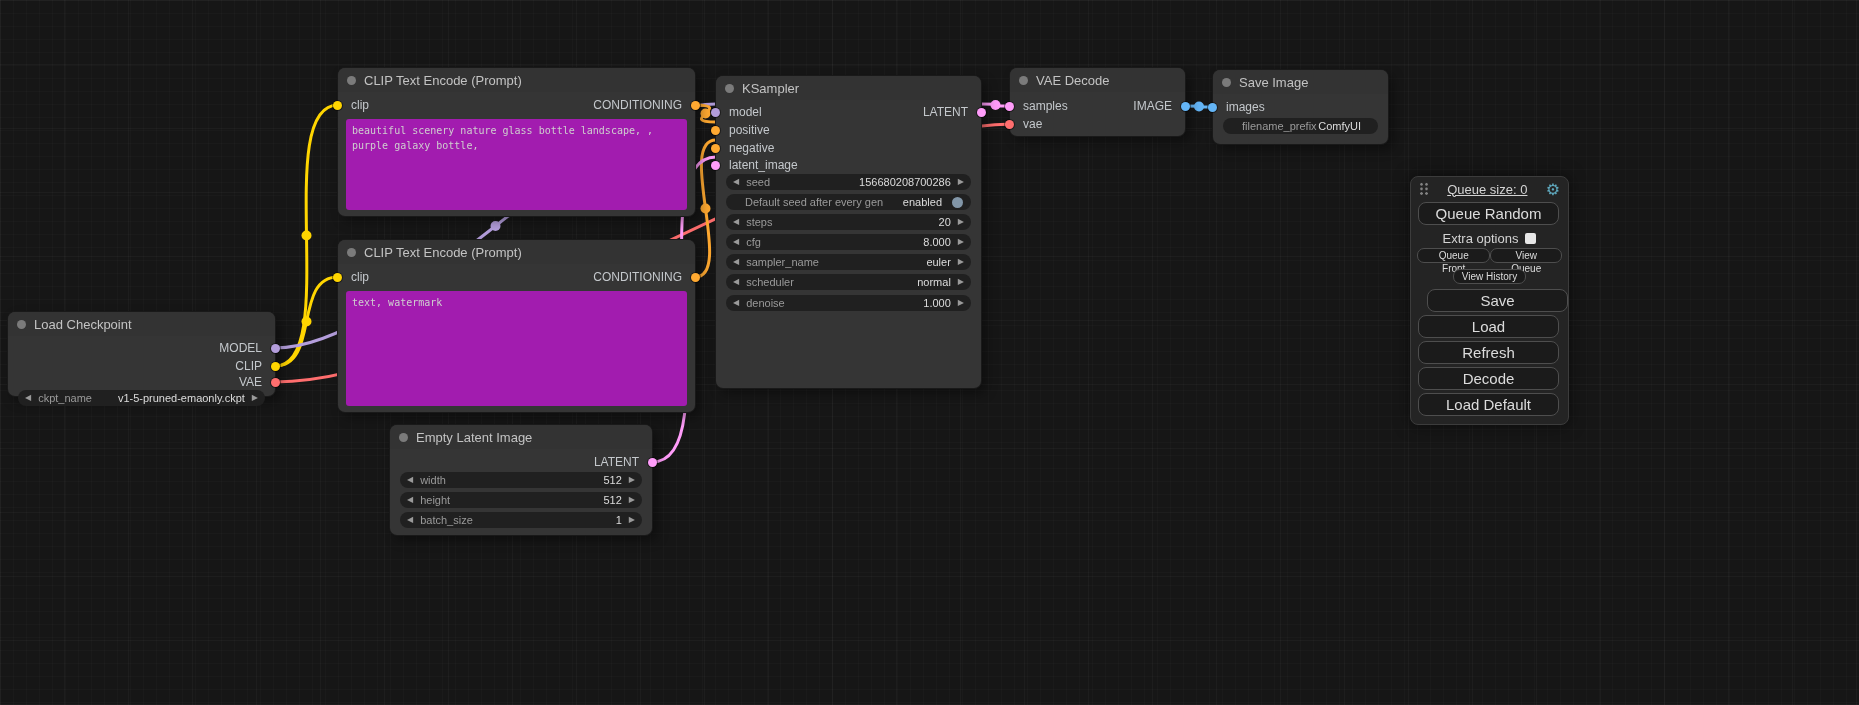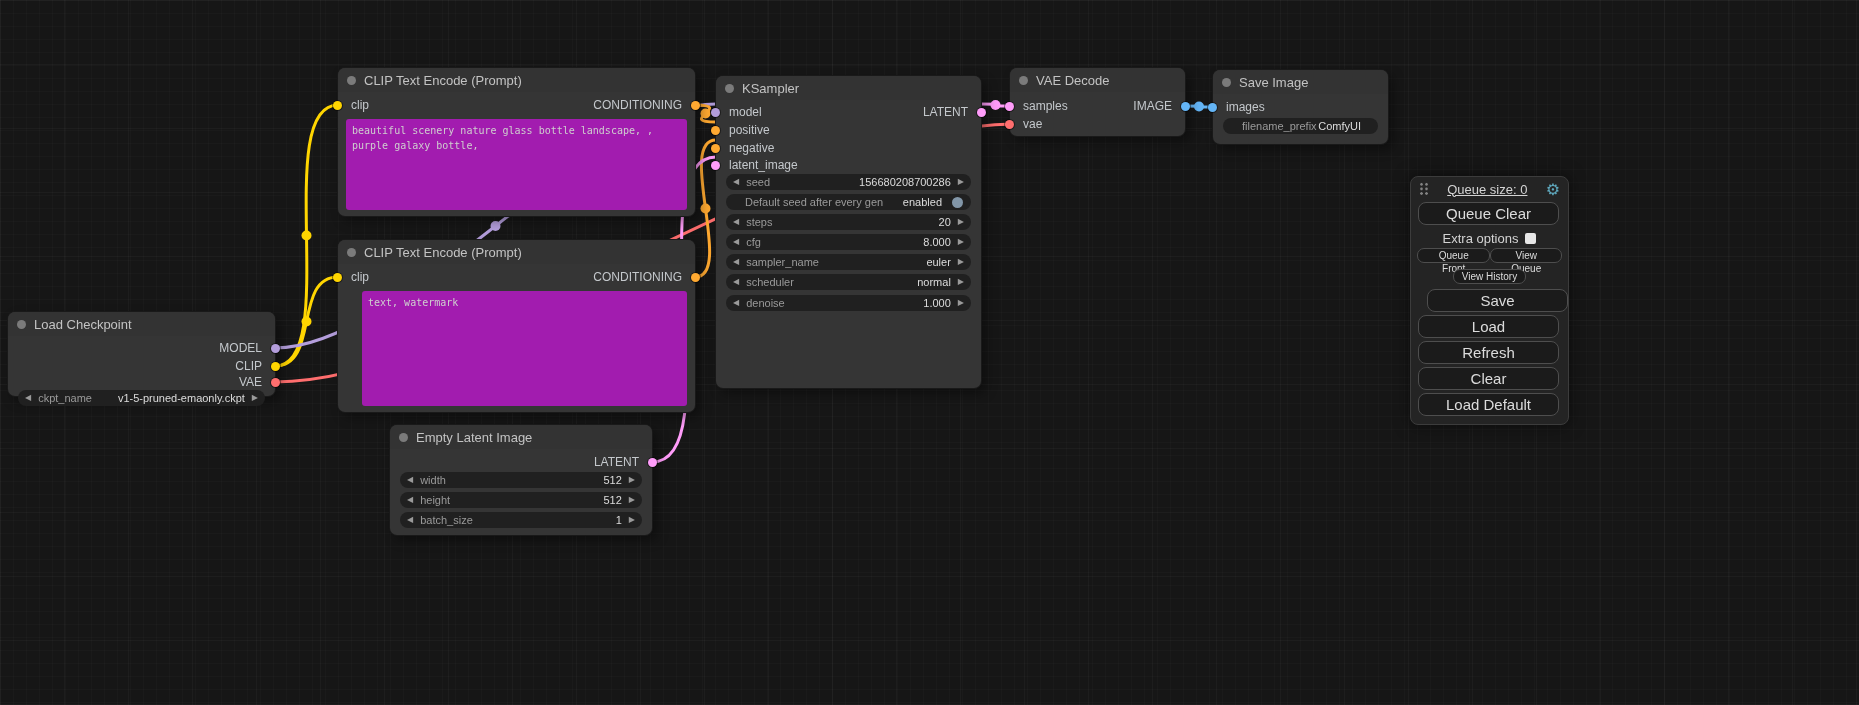--- a/index.html
+++ b/index.html
@@ -116,21 +116,21 @@
 
   <div class="node" style="left:338px;top:240px;width:357px;height:172px;">
     <div class="ntitle">
       <span class="tdot"></span>
       <span>CLIP Text Encode (Prompt)</span>
     </div>
     <div class="srow sin" style="top:29px;">clip</div>
     <div class="srow sout" style="top:29px;">CONDITIONING</div>
     <span class="dot c-clip" style="left:-5px;top:32.5px;"></span>
     <span class="dot c-cond" style="right:-5px;top:32.5px;"></span>
-    <div class="prompt" style="top:51px;bottom:6px;margin-left:16px;">text, watermark</div>
+    <div class="prompt" style="top:51px;bottom:6px;">text, watermark</div>
   </div>
 
   <div class="node" style="left:390px;top:425px;width:262px;height:110px;">
     <div class="ntitle">
       <span class="tdot"></span>
       <span>Empty Latent Image</span>
     </div>
     <div class="srow sout" style="top:29px;">LATENT</div>
     <span class="dot c-latent" style="right:-5px;top:32.5px;"></span>
     <div class="widget" style="top:47px;">
@@ -236,32 +236,32 @@
     <span class="dot c-vae" style="left:-5px;top:51.5px;"></span>
     <span class="dot c-image" style="right:-5px;top:33.5px;"></span>
   </div>
 
   <div id="qpanel">
     <div class="qheader">
       <span class="qgrip"></span>
       <span class="qtitle">Queue size: 0</span>
       <span class="qgear">⚙</span>
     </div>
-    <button class="btn btn-abs" style="top:25px;">Queue Clear</button>
+    <button class="btn btn-abs" style="top:25px;">Queue Random</button>
     <div class="qextra">
       <span>Extra options</span>
       <span class="chk"></span>
     </div>
     <div class="qsmallrow">
       <button class="btn btn-sm">Queue Front</button>
       <button class="btn btn-sm">View Queue</button>
     </div>
     <div class="qhistoryrow">
       <button class="btn btn-sm">View History</button>
     </div>
     <button class="btn btn-abs" style="top:112px;margin-left:9px;">Save</button>
     <button class="btn btn-abs" style="top:138px;">Load</button>
     <button class="btn btn-abs" style="top:164px;">Refresh</button>
-    <button class="btn btn-abs" style="top:190px;">Clear</button>
+    <button class="btn btn-abs" style="top:190px;">Decode</button>
     <button class="btn btn-abs" style="top:216px;">Load Default</button>
   </div>
 
 </div>
 
 </body></html>

